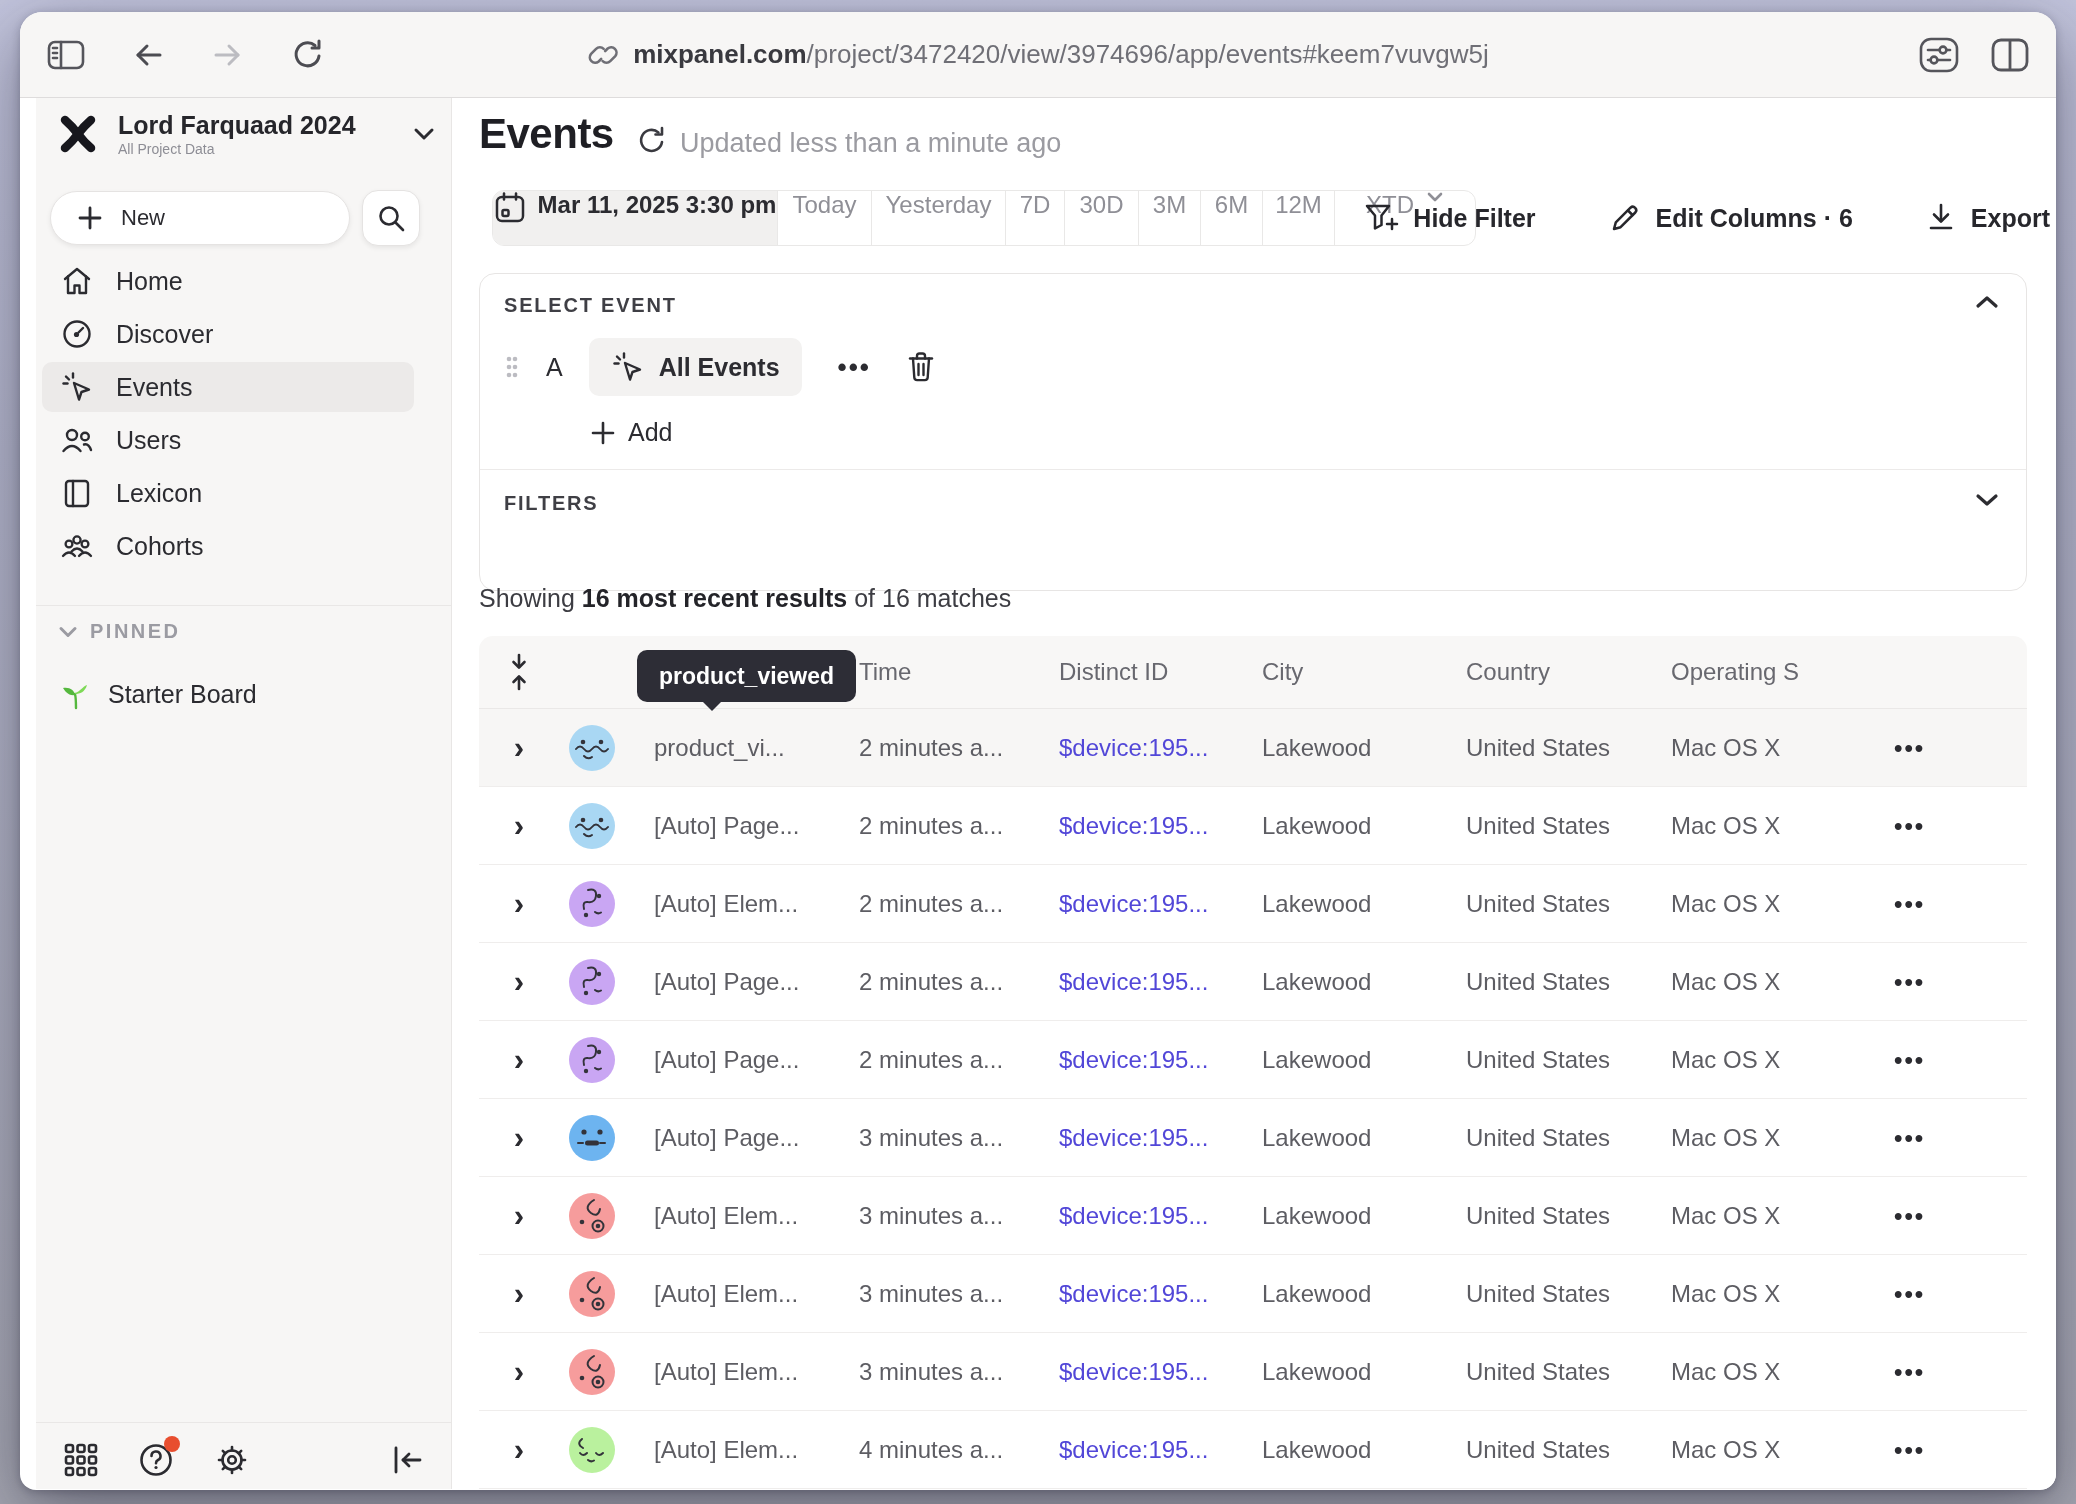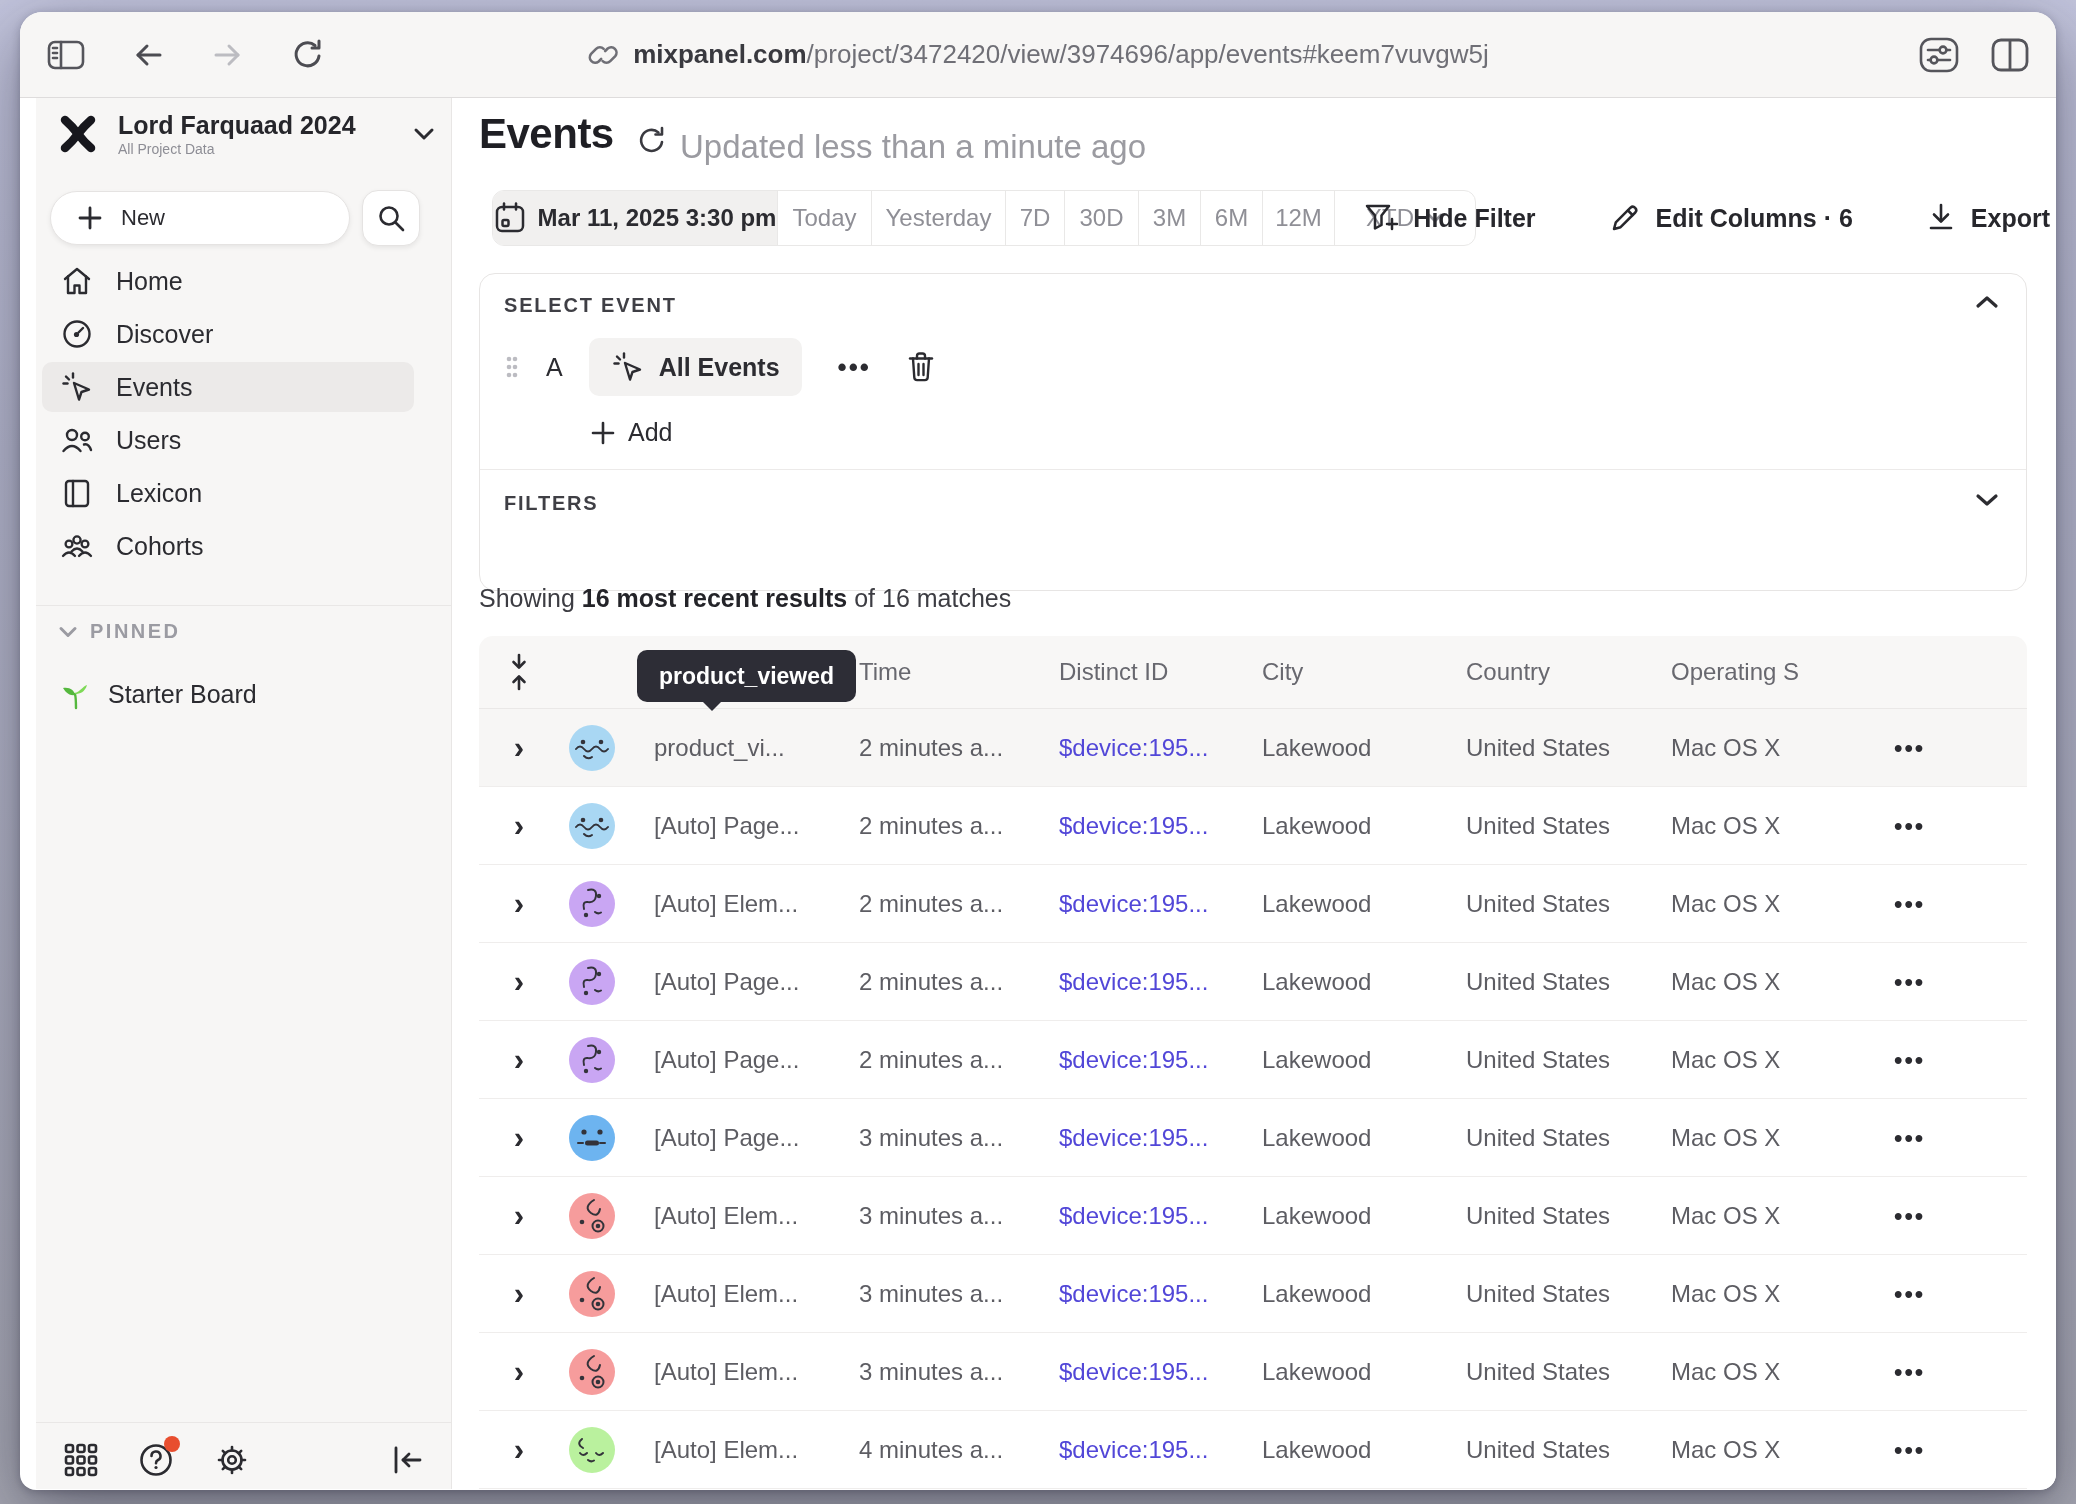--- a/index.html
+++ b/index.html
@@ -47,26 +47,26 @@
     font-size:20px;font-weight:700;letter-spacing:2.5px;color:#9b9ba2;cursor:pointer}
   .pinned-item{position:absolute;top:570px;left:6px;right:37px;height:53px;border-radius:10px;
     display:flex;align-items:center;gap:18px;padding-left:18px;font-size:25px;font-weight:500;color:#2b2b30;cursor:pointer}
   .side-bottom{position:absolute;left:26px;right:26px;top:1334px;height:56px;display:flex;align-items:center;gap:36px;}
   .collapse{margin-left:auto;cursor:pointer}
   .helpwrap{position:relative;cursor:pointer}
   .reddot{position:absolute;right:-4px;top:-4px;width:16px;height:16px;border-radius:50%;background:var(--alert,#e84e2f);}
   
   .pg-title{position:absolute;left:27px;top:12px;font-size:42px;font-weight:700;color:#1f1f24;letter-spacing:-.5px}
   .refresh{position:absolute;left:183px;top:26px;cursor:pointer}
-  .updated{position:absolute;left:228px;top:30px;font-size:33px;color:#9b9ba1}
+  .updated{position:absolute;left:228px;top:30px;font-size:27px;color:#9b9ba1}
   
   .toolbar{position:absolute;left:0;right:0;top:92px;height:56px;}
   .segmented{position:absolute;left:40px;top:0;height:56px;display:flex;border:1.5px solid #e9e8e7;
     border-radius:12px;overflow:hidden;background:#fff;box-sizing:border-box}
-  .seg{display:flex;align-items:center;justify-content:center;font-size:24px;font-weight:500;color:#8f8f96;
+  .seg{display:flex;align-items:flex-start;justify-content:center;font-size:24px;font-weight:500;color:#8f8f96;
     border-right:1.5px solid #e9e8e7;cursor:pointer;box-sizing:border-box;gap:12px;}
   .seg:last-child{border-right:none}
   .seg.sel{background:#f1f0ef;color:#2b2b30;font-weight:600}
   .tb-right{position:absolute;right:6px;top:0;height:56px;display:flex;align-items:center;gap:72px;}
   .tb-btn{display:flex;align-items:center;gap:14px;font-size:25px;font-weight:600;color:#27272c;cursor:pointer;white-space:nowrap}
   
   .card{position:absolute;left:27px;top:175px;width:1548px;height:318px;border:1.5px solid #e7e5e4;
     border-radius:16px;background:#fff;box-sizing:border-box;}
   .card-label{position:absolute;left:24px;font-size:20px;font-weight:700;letter-spacing:1.8px;color:#3f3f45}
   .card-chev{position:absolute;right:26px;cursor:pointer}

